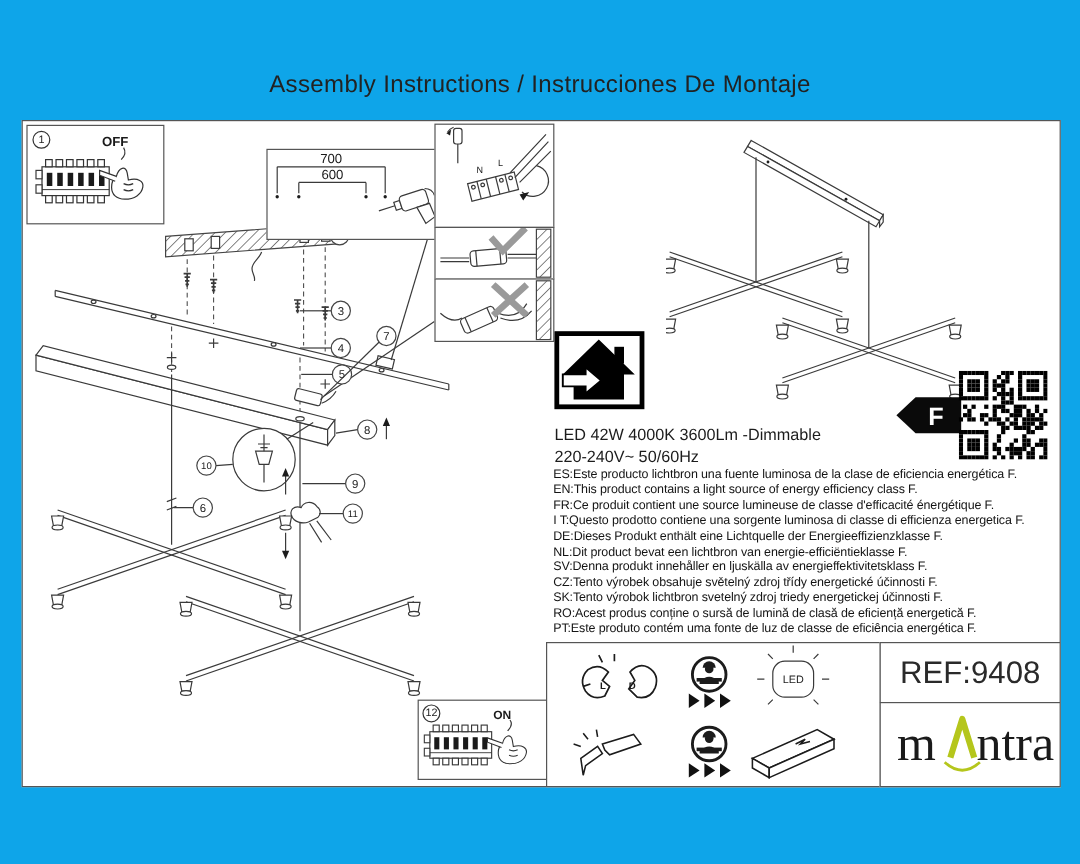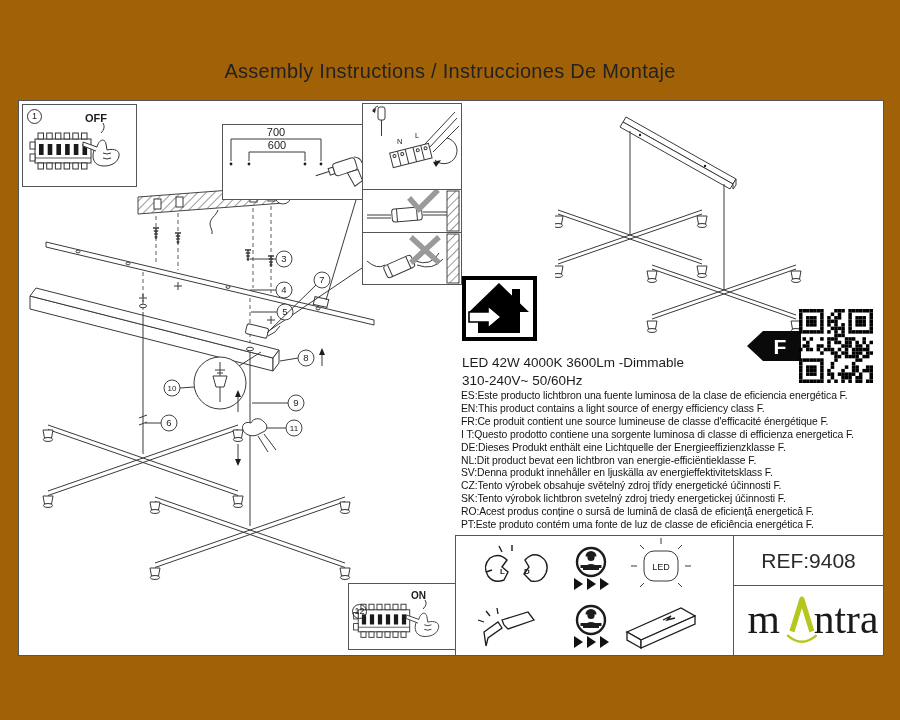--- a/index.html
+++ b/index.html
@@ -1,35 +1,35 @@
 <!DOCTYPE html>
 <html><head>
 <meta charset="utf-8">
 <style>
   html,body{margin:0;padding:0;background:#e8e8e8;}
-  #sheet{position:relative;width:900px;height:720px;background:#a16207;overflow:hidden;
+  #sheet{position:relative;width:900px;height:720px;background:#0ea5e9;overflow:hidden;
          font-family:"Liberation Sans",sans-serif;color:#1a1a1a;}
   .abs{position:absolute;}
   .box{position:absolute;border:1px solid #555;background:#fff;box-sizing:border-box;}
   #page-title{position:absolute;top:60px;left:0;width:900px;text-align:center;
               font-size:20px;letter-spacing:.3px;color:#222;}
   svg{display:block;}
   .ln{stroke:#3a3a3a;fill:none;stroke-width:1;}
   .lnf{stroke:#3a3a3a;fill:#fff;stroke-width:1;}
   .dash{stroke:#4a4a4a;fill:none;stroke-width:.9;stroke-dasharray:4 3;}
   .dark{fill:#1c1c1c;stroke:none;}
   .callout circle{fill:#fff;stroke:#444;stroke-width:1;}
   .callout text{font-size:9.5px;fill:#222;text-anchor:middle;font-family:"Liberation Sans",sans-serif;}
   .svgtxt{font-family:"Liberation Sans",sans-serif;fill:#1a1a1a;}
   .circlenum{display:inline-block;width:13px;height:13px;border:1px solid #333;border-radius:50%;
              font-size:9px;line-height:13px;text-align:center;color:#222;}
   #specs{position:absolute;left:462px;top:354px;font-size:13.5px;line-height:18px;color:#1c1c1c;}
   #langs{position:absolute;left:461px;top:390px;width:422px;font-size:10.4px;line-height:12.9px;
          color:#141414;letter-spacing:-0.1px;}
-  #ref-box{display:flex;align-items:center;justify-content:center;font-size:21px;color:#2a2a2a;}
+  #ref-box{display:flex;align-items:center;justify-content:center;font-size:26px;color:#2a2a2a;}
   #brand-box{display:flex;align-items:center;justify-content:center;}
   .graybig{stroke:#9a9a9a;stroke-width:5.5;fill:none;stroke-linecap:square;}
 </style>
 </head>
 <body>
 
 <div id="sheet">
 
   <div id="page-title">Assembly Instructions / Instrucciones De Montaje</div>
 
@@ -318,21 +318,21 @@
       <g transform="rotate(-24 36 33)">
           <rect class="lnf" x="21" y="27" width="30" height="13" rx="3"></rect>
         <line class="ln" x1="26" y1="27" x2="26" y2="40"></line>
           <line class="ln" x1="46" y1="27" x2="46" y2="40"></line>
         </g>
       <path class="graybig" d="M50,6 L74,28 M74,6 L50,28"></path>
     </svg>
   </div>
 
   <div class="box" style="left:348px;top:583px;width:108px;height:67px;">
-    <span class="circlenum abs" style="left:3px;top:3px;margin-top:17px;">12</span>
+    <span class="circlenum abs" style="left:3px;top:3px;">12</span>
     <svg width="106" height="65" viewBox="0 0 106 65">
       <text class="svgtxt" x="62" y="15" font-size="10" font-weight="bold">ON</text>
       <path class="ln" d="M74,25 q5,-5 2,-9"></path>
       <g transform="scale(.92)">
           <use href="#breakerG" x="10" y="20"></use>
         </g>
       <g>
           <use href="#handG" transform="translate(68,30) scale(.9)"></use>
         </g>
     </svg>
@@ -608,21 +608,21 @@
         <rect x="49.33" y="70.48" width="3.52" height="3.52" fill="#000"></rect>
         <rect x="56.38" y="70.48" width="3.52" height="3.52" fill="#000"></rect>
         <rect x="59.90" y="70.48" width="3.52" height="3.52" fill="#000"></rect>
         <rect x="66.95" y="70.48" width="3.52" height="3.52" fill="#000"></rect>
         <rect x="70.48" y="70.48" width="3.52" height="3.52" fill="#000"></rect>
       </svg>
     </div>
 
   <div id="specs">
     <div>LED 42W 4000K 3600Lm -Dimmable</div>
-    <div>310-240V~  50/60Hz</div>
+    <div>220-240V~  50/60Hz</div>
   </div>
   <div id="langs">
     <div>ES:Este producto lichtbron una fuente luminosa de la clase de eficiencia energética F.</div>
     <div>EN:This product contains a light source of energy efficiency class F.</div>
     <div>FR:Ce produit contient une source lumineuse de classe d'efficacité énergétique F.</div>
     <div>I T:Questo prodotto contiene una sorgente luminosa di classe di efficienza energetica F.</div>
     <div>DE:Dieses Produkt enthält eine Lichtquelle der Energieeffizienzklasse F.</div>
     <div>NL:Dit product bevat een lichtbron van energie-efficiëntieklasse F.</div>
     <div>SV:Denna produkt innehåller en ljuskälla av energieffektivitetsklass F.</div>
     <div>CZ:Tento výrobek obsahuje světelný zdroj třídy energetické účinnosti F.</div>

